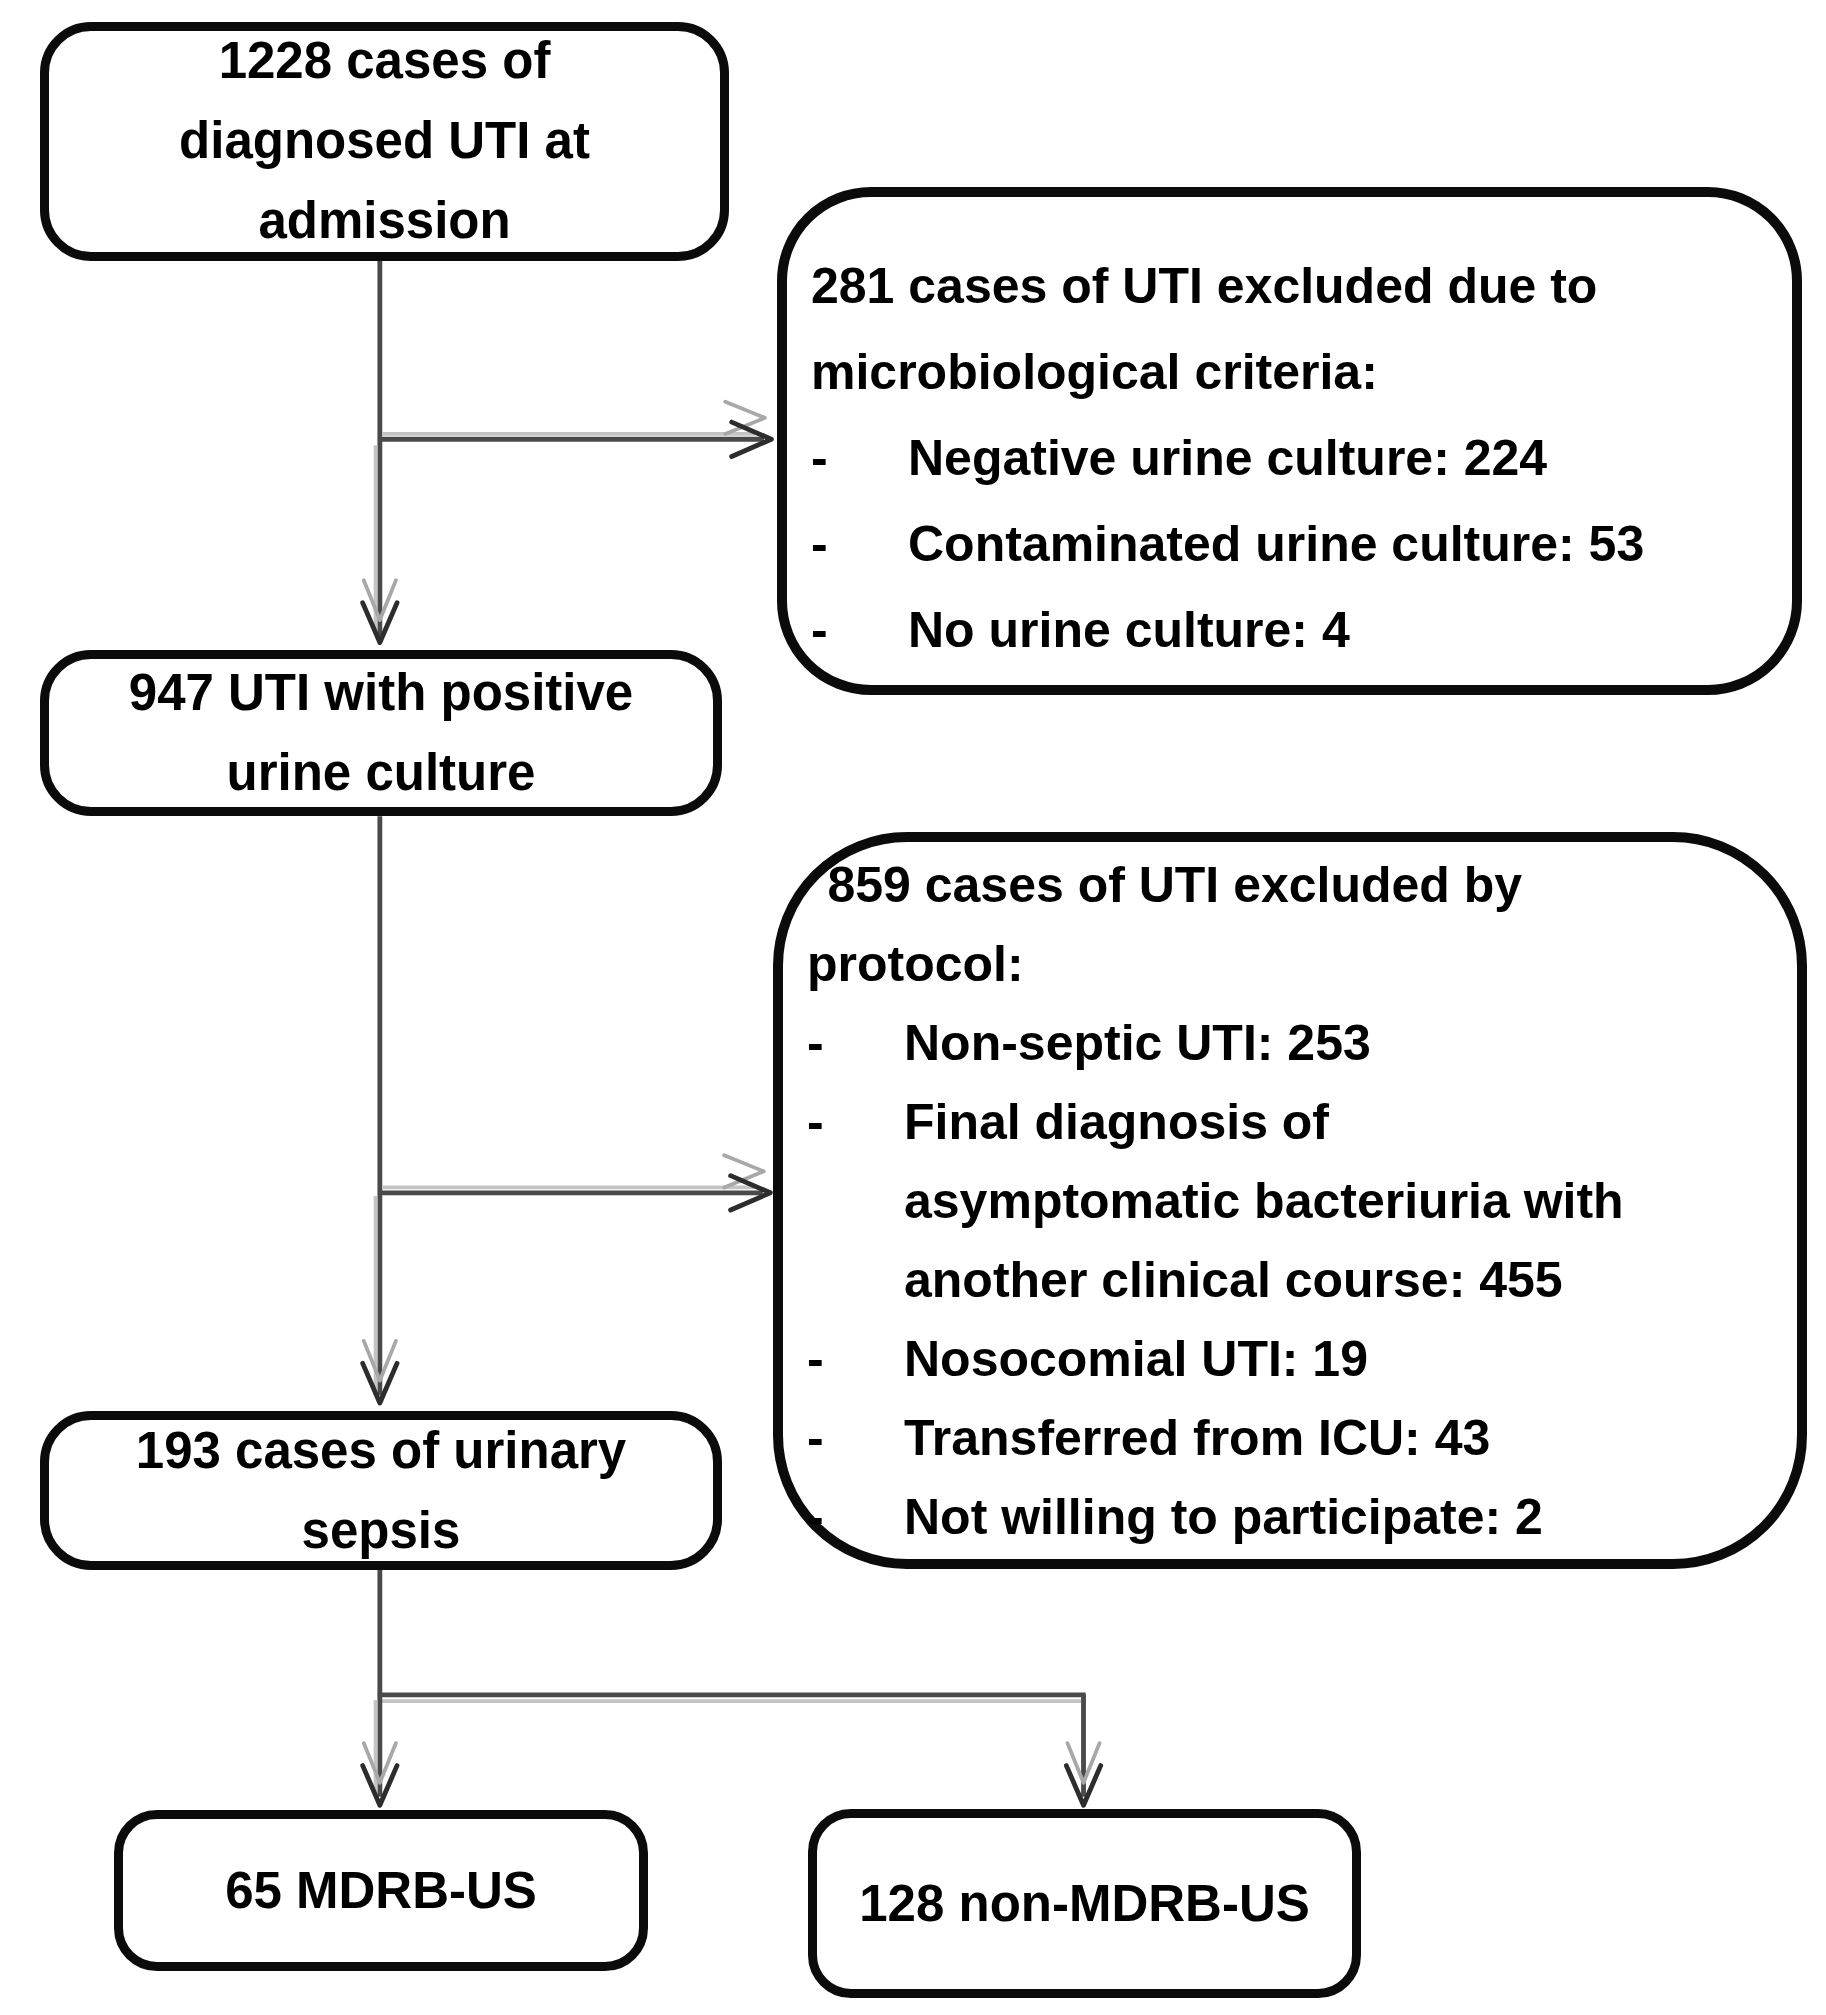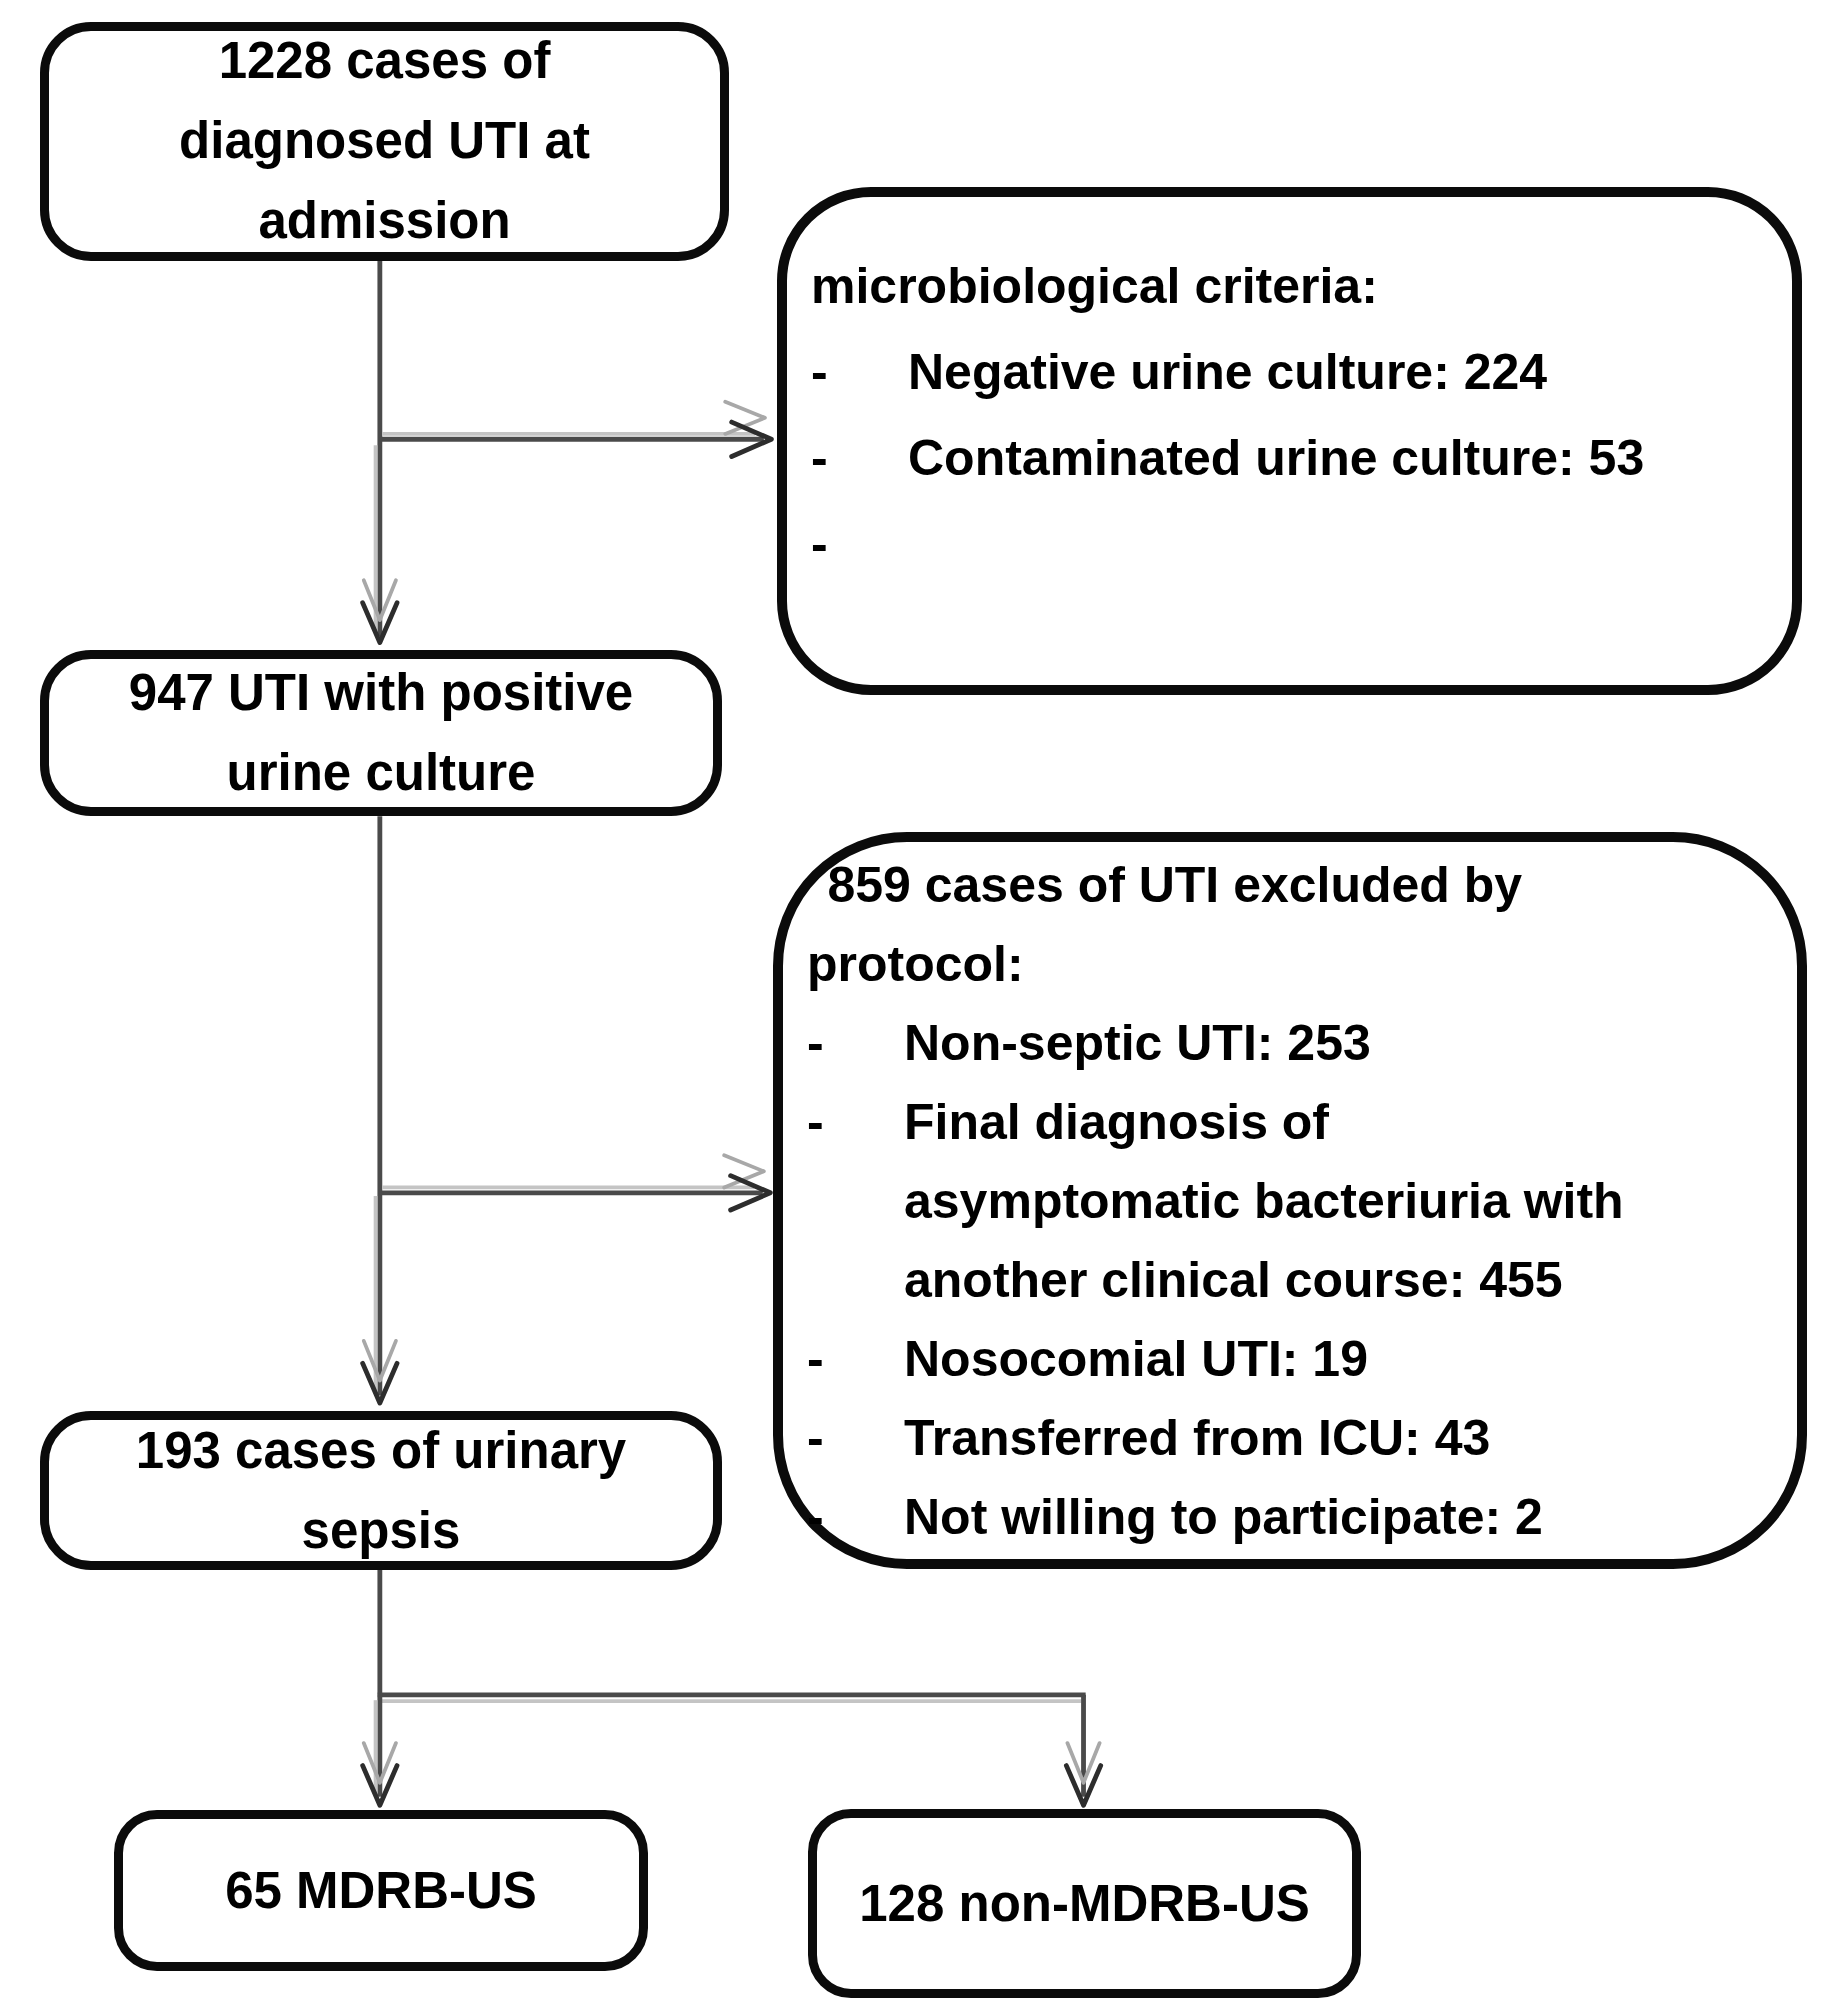--- a/index.html
+++ b/index.html
@@ -140,31 +140,33 @@
 
   <div class="node" id="node-mdrb-us">
     <div>65 MDRB-US</div>
   </div>
 
   <div class="node" id="node-non-mdrb-us">
     <div>128 non-MDRB-US</div>
   </div>
 
   <div class="excl" id="exclusion-microbiological">
+    <div class="etitle">281 cases of UTI excluded due to</div>
     <div class="etitle">microbiological criteria:</div>
     <div class="brow">
       <span class="bdash">-</span>
       <span class="btxt">Negative urine culture: 224</span>
     </div>
     <div class="brow">
       <span class="bdash">-</span>
       <span class="btxt">Contaminated urine culture: 53</span>
     </div>
     <div class="brow">
       <span class="bdash">-</span>
+      <span class="btxt">No urine culture: 4</span>
     </div>
   </div>
 
   <div class="excl" id="exclusion-protocol">
     <div class="etitle indent1">859 cases of UTI excluded by</div>
     <div class="etitle">protocol:</div>
     <div class="brow">
       <span class="bdash">-</span>
       <span class="btxt">Non-septic UTI: 253</span>
     </div>

